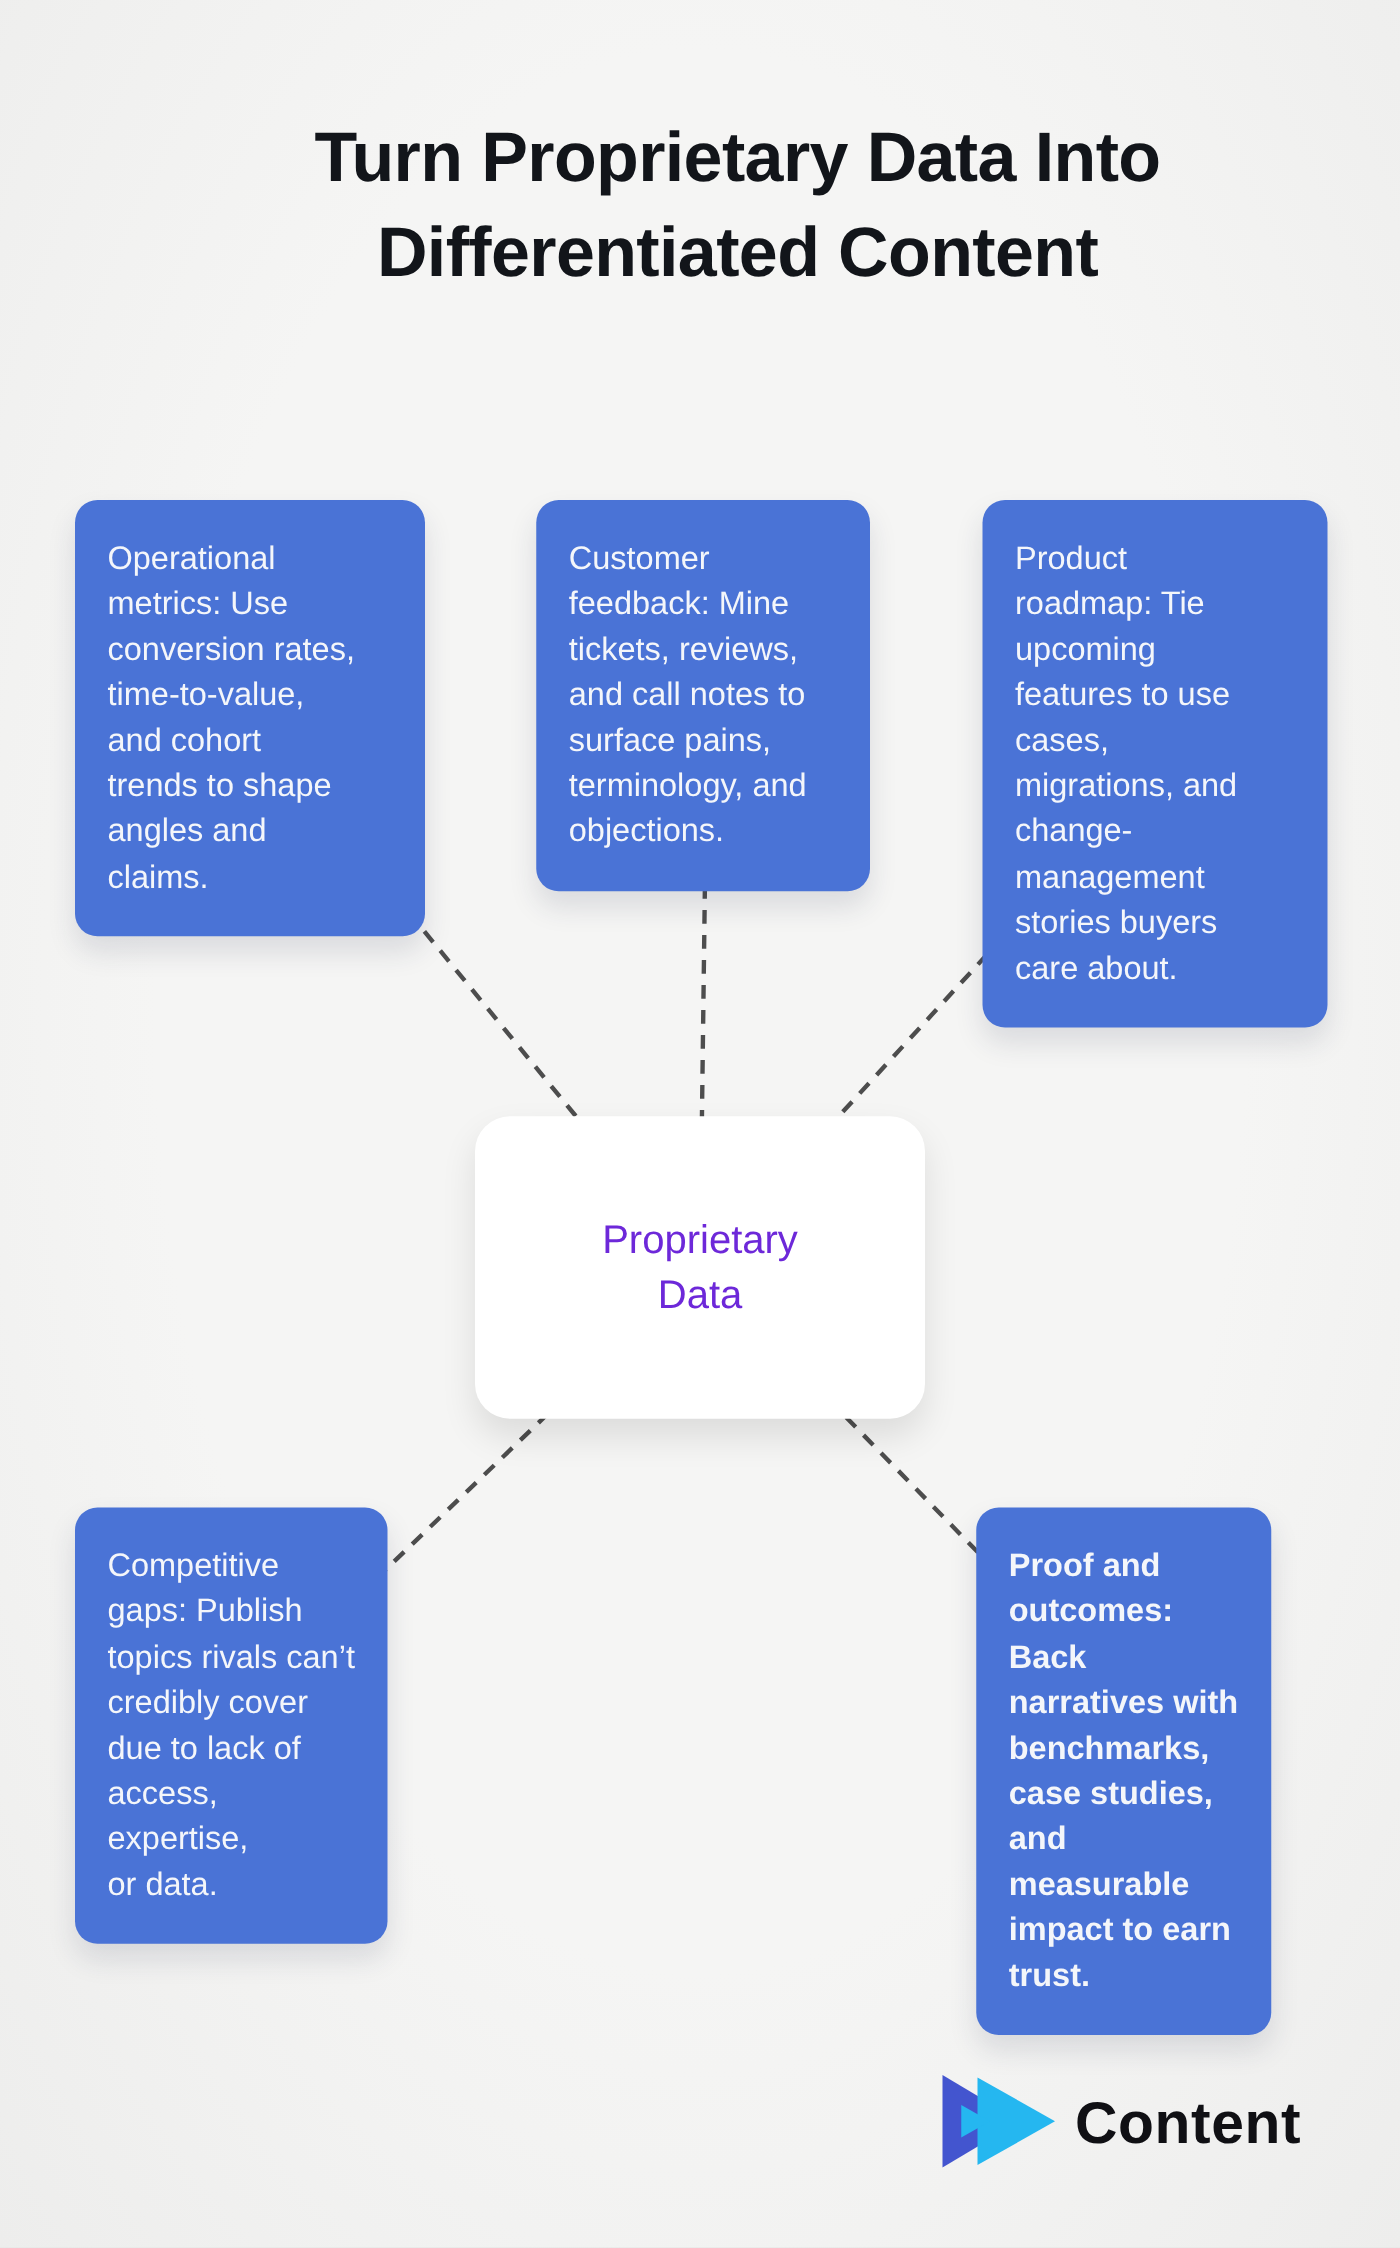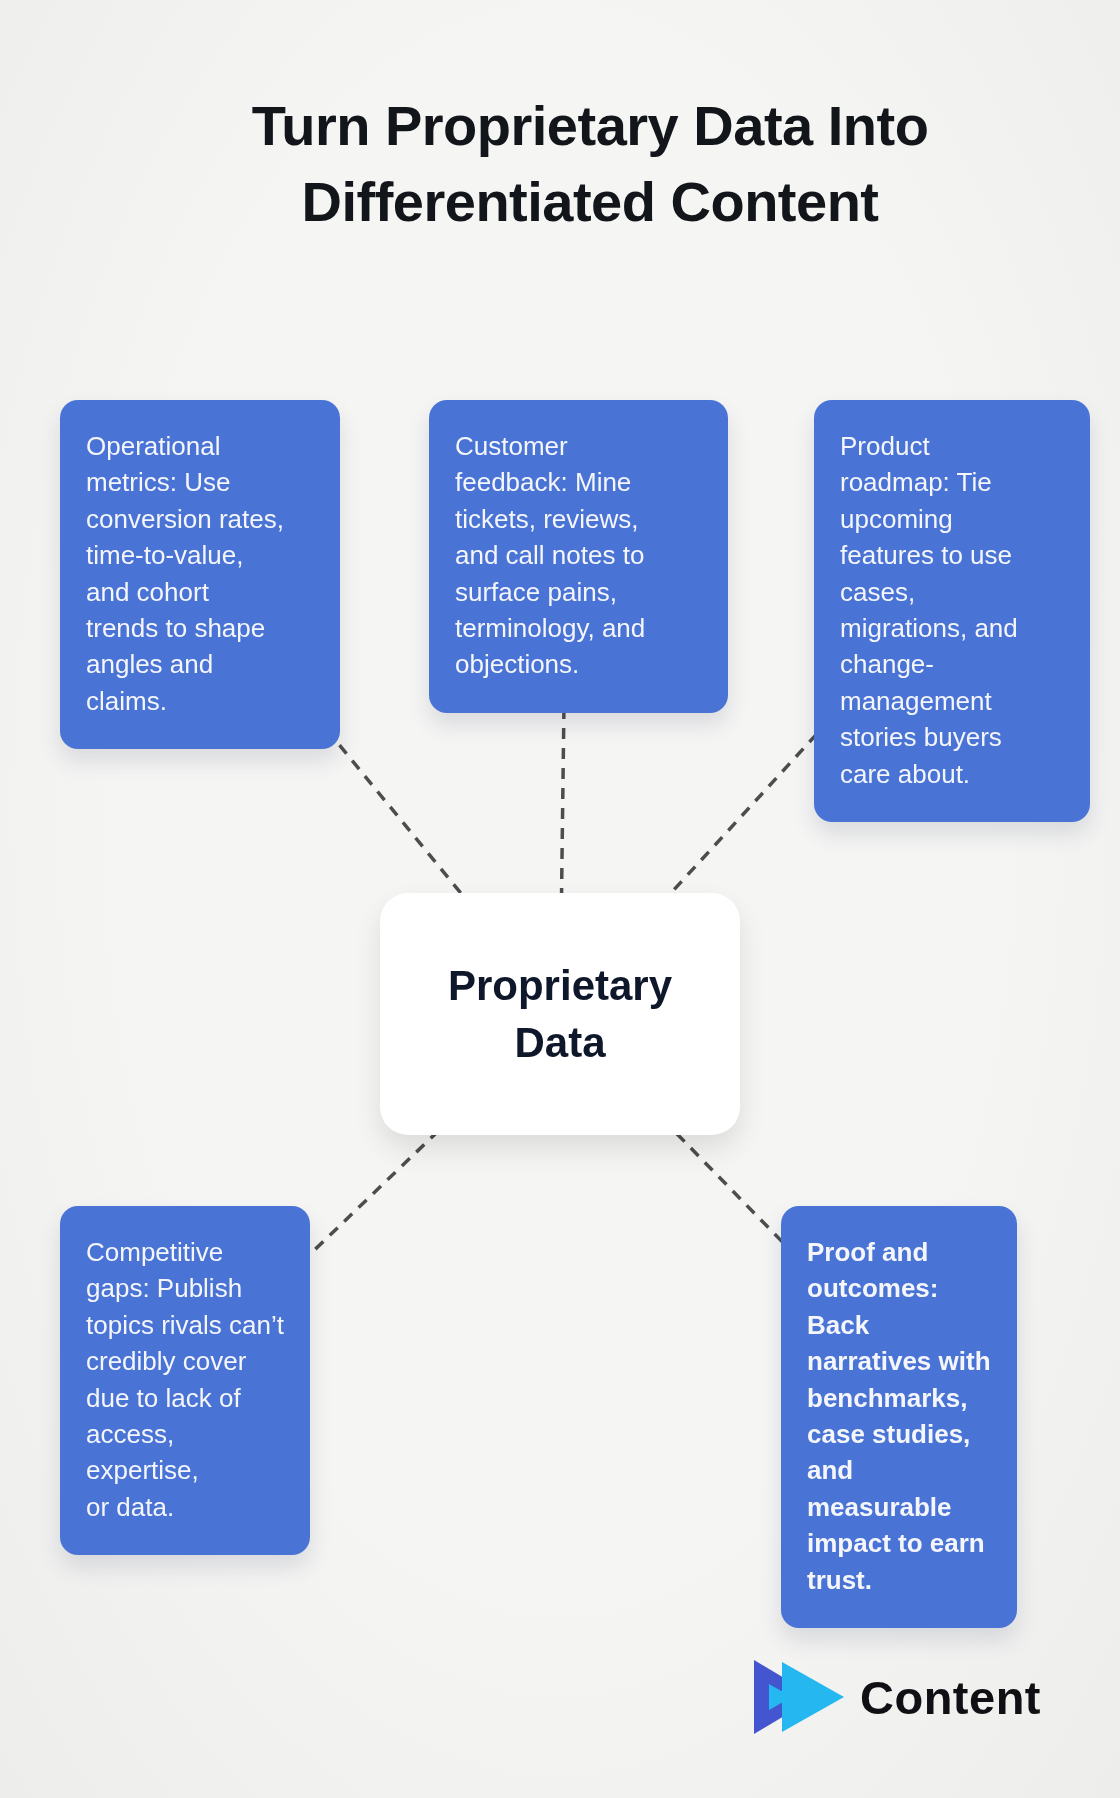--- a/index.html
+++ b/index.html
@@ -51,43 +51,43 @@
     color: #f4f6fa;
     border-radius: 18px;
     font-size: 26px;
     line-height: 1.40;
     padding: 28px 24px 30px 26px;
     box-sizing: border-box;
     z-index: 2;
     box-shadow: 0 12px 22px rgba(40, 50, 80, 0.13);
   }
   .node-1 { left: 60px;  top: 400px;  width: 280px; }
-  .node-2 { left: 429px; top: 400px;  width: 299px; }
-  .node-3 { left: 786px; top: 400px;  width: 276px; margin-left: 28px; }
+  .node-2 { left: 429px; top: 400px;  width: 267px; }
+  .node-3 { left: 786px; top: 400px;  width: 276px; }
   .node-4 { left: 60px;  top: 1206px; width: 250px; }
   .node-5 { left: 781px; top: 1206px; width: 236px; font-weight: bold; }
 
   .center-node {
     position: absolute;
     left: 380px;
     top: 893px;
     width: 360px;
     height: 242px;
     background: #ffffff;
     border-radius: 28px;
     box-shadow: 0 14px 28px rgba(0, 0, 0, 0.10);
     display: flex;
     align-items: center;
     justify-content: center;
     z-index: 2;
   }
   .center-label {
-    font-size: 42px;
-    font-weight: 700;
-    color: #0f172a;
+    font-size: 32px;
+    font-weight: 400;
+    color: #6d28d9;
     line-height: 1.36;
     text-align: center;
   }
 
   .logo {
     position: absolute;
     left: 752px;
     top: 1656px;
     height: 82px;
     display: flex;

